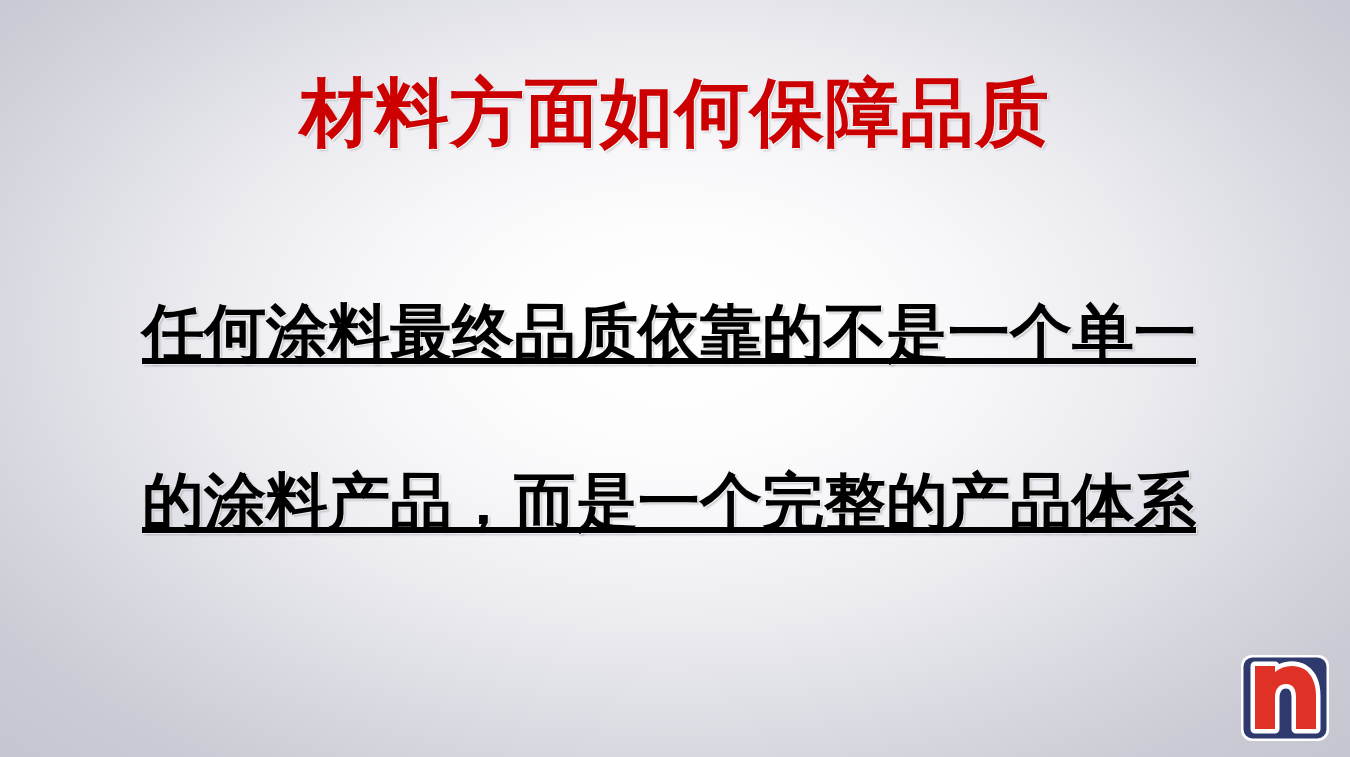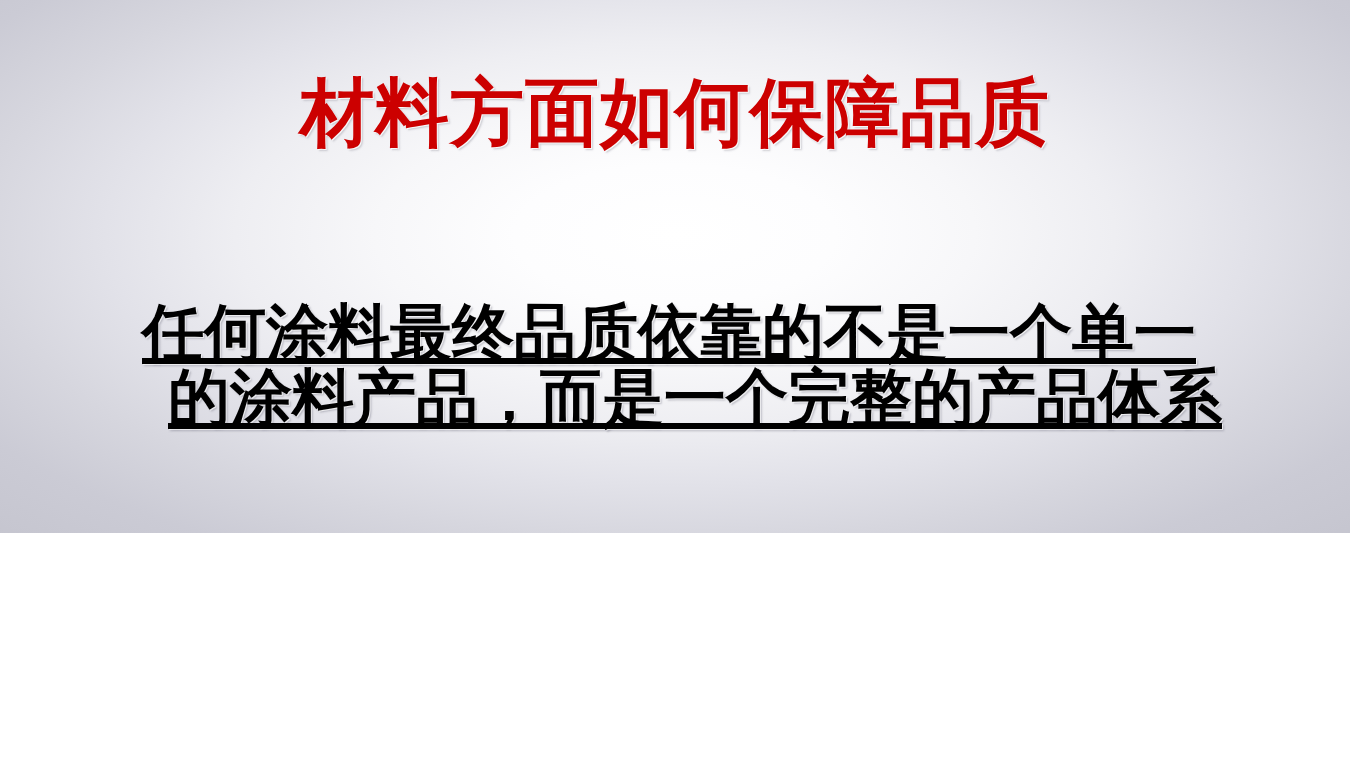--- a/index.html
+++ b/index.html
@@ -11,21 +11,21 @@
   body {
     width: 1350px;
     height: 757px;
     overflow: hidden;
     font-family: "Liberation Sans", "DejaVu Sans", sans-serif;
   }
 
   .slide {
     position: relative;
     width: 1350px;
-    height: 533px;
+    height: 757px;
     box-sizing: border-box;
     overflow: hidden;
     
     background-color: #c9c9d3;
     background-image:
       radial-gradient(ellipse 74% 82% at 50% 44%,
         #ffffff 0%,
         #fdfdfe 16%,
         #f7f7f9 30%,
         #eeeef2 44%,
@@ -72,21 +72,21 @@
     color: #000000;
     white-space: nowrap;
     letter-spacing: 0px;
     text-shadow:
       1px 1px 0 rgba(255, 255, 255, 0.7),
       2px 2px 2px rgba(115, 115, 130, 0.40);
     text-decoration: underline;
   }
 
   .body-line.line-2 {
-    text-align: right;
+    margin-top: 104px;
   }
 
   
   .logo {
     position: absolute;
     left: 1239px;
     top: 653px;
     width: 92px;
     height: 90px;
   }

